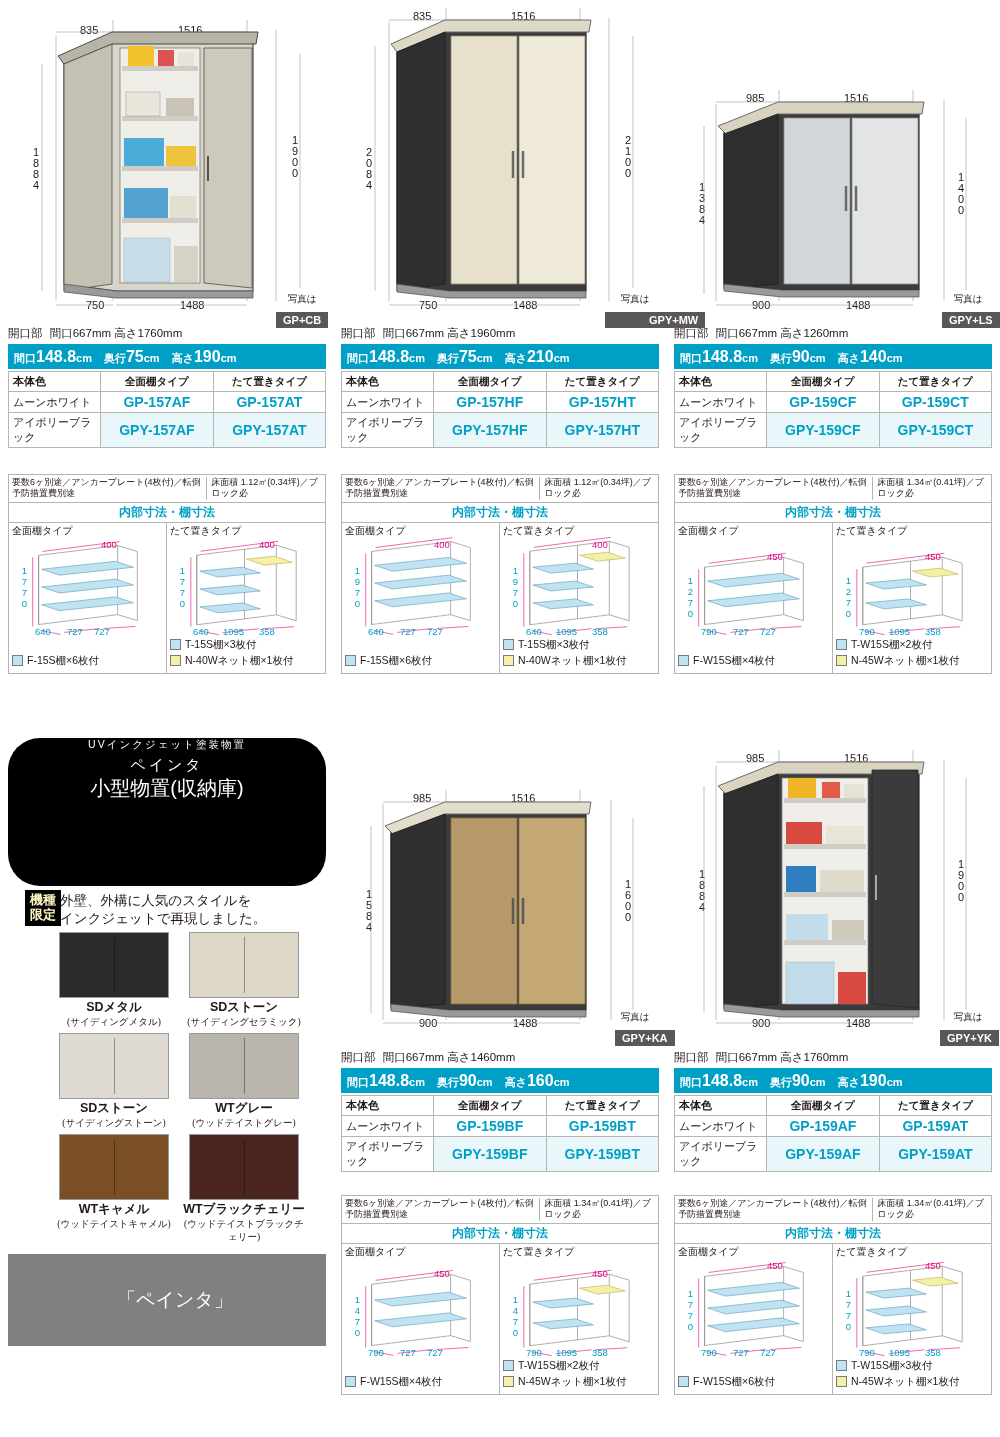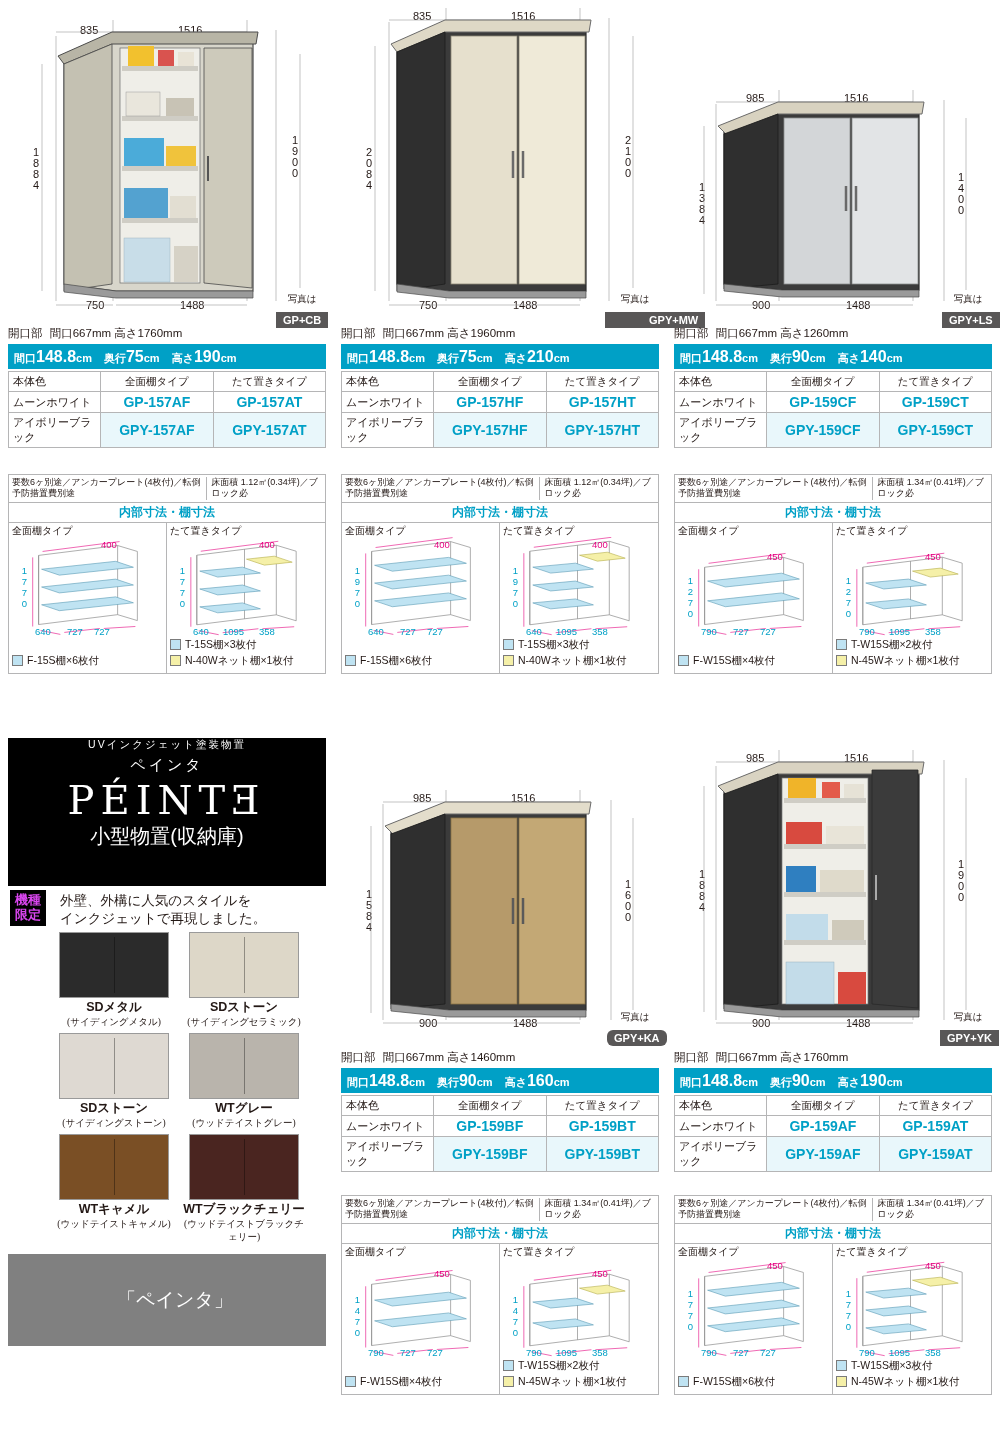--- a/index.html
+++ b/index.html
@@ -41,21 +41,21 @@
     padding-left: 6px; gap: 0px; font-weight: bold;
   }
   .sizebar span.small { font-size: 11px; font-weight: bold; }
   .sizebar span.big { font-size: 16px; font-weight: bold; }
   .sizebar .grp { display: flex; align-items: baseline; margin-right: 12px; }
 
   table.models { width: 100%; border-collapse: collapse; margin-top: 2px; }
   table.models td, table.models th {
     border: 1px solid #b5b5b6; text-align: center; font-size: 11px; padding: 2px 0;
   }
-  table.models .hdr { font-size: 10.5px; font-weight: normal; }
+  table.models .hdr { font-size: 10.5px; font-weight: bold; }
   table.models .rowlbl { font-size: 11px; text-align: left; padding-left: 4px; width: 92px; }
   table.models .code { font-size: 14px; font-weight: bold; color: #00a0c6; }
   table.models .code.shaded { background: #e9f7fb; }
 
   
   .specblk { position: absolute; width: 318px; border: 1px solid #b5b5b6; }
   .specblk .note {
     font-size: 9px; line-height: 1.25; padding: 2px 3px 2px 3px;
     border-bottom: 1px solid #b5b5b6; display: flex; justify-content: space-between;
   }
@@ -74,29 +74,29 @@
   .sw.yellow { background: #f5f0a8; }
 
   
   .iso { position: absolute; left: 0; top: 14px; width: 100%; height: 100px; }
   .isolbl { position: absolute; font-size: 9.5px; color: #e4007f; }
   .isolbl.v { writing-mode: vertical-rl; text-orientation: upright; color: #00a0c6; }
 
   
   .peinta { position: absolute; left: 8px; top: 728px; width: 318px; }
   .peinta .hero {
-    background: #000; color: #fff; height: 148px; position: relative; text-align: center;
+    background: #000; color: #fff; height: 148px; position: relative; text-align: center; border-radius: 32px;
   }
   .peinta .hero .uv { font-size: 10.5px; letter-spacing: 2px; margin-top: 10px; }
   .peinta .hero .kana { font-size: 15px; letter-spacing: 3px; margin-top: 4px; }
   .peinta .hero .logo { font-size: 40px; letter-spacing: 6px; margin-top: 2px; font-family: "DejaVu Serif", serif; }
   .peinta .hero .sub { font-size: 20px; }
   .peinta .lead { font-size: 13.5px; line-height: 1.35; padding: 6px 0 4px 52px; position: relative; }
   .kisyu {
-    position: absolute; left: 2px; top: 4px; width: 36px; background: #000; color: #d946ef;
+    position: absolute; left: 17px; top: 4px; width: 36px; background: #000; color: #fef9c3;
     font-size: 13px; text-align: center; padding: 3px 0; line-height: 1.15; font-weight: bold;
   }
   .swatches { display: flex; flex-wrap: wrap; padding-left: 44px; }
   .swatch { width: 124px; margin: 0 6px 4px 0; text-align: center; }
   .swatch .img { width: 110px; height: 66px; margin: 0 auto; border: 1px solid #9a9a9a; position: relative; }
   .swatch .img:after {
     content: ""; position: absolute; left: 50%; top: 4px; bottom: 4px; width: 1px; background: rgba(0,0,0,.35);
   }
   .swatch .nm { font-size: 12.5px; font-weight: bold; margin-top: 1px; }
   .swatch .nm2 { font-size: 9.5px; font-family: Liberation Serif, serif; }
@@ -604,21 +604,20 @@
           <span>N-45Wネット棚×1枚付</span>
         </div>
       </div>
     </div>
   </div>
 
   <div class="peinta">
     <div class="hero">
       <div class="uv">UVインクジェット塗装物置</div>
       <div class="kana">ペインタ</div>
-      <div class="logo">PÉINTƎ</div>
       <div class="sub">小型物置(収納庫)</div>
     </div>
     <div class="lead">
       <div class="kisyu">機種限定</div>
       <span style="white-space:pre-line">外壁、外構に人気のスタイルを
 インクジェットで再現しました。</span>
     </div>
     <div class="swatches">
       <div class="swatch">
         <div class="img" style="background:#2b2b2b"></div>
@@ -678,21 +677,21 @@
         <polygon points="44,56 104,32 250,32 248,44 104,44 52,64" fill="#e3ddcb" stroke="#6a6a6a" stroke-width="1"></polygon>
         <polygon points="50,64 104,44 104,234 50,239" fill="#2f2f2f" stroke="#1d1d1d" stroke-width="0.8"></polygon>
         <rect x="110" y="48" width="66" height="186" fill="#b69a6a" stroke="#8a7447" stroke-width="0.8"></rect>
         <rect x="178" y="48" width="66" height="186" fill="#c3a875" stroke="#8a7447" stroke-width="0.8"></rect>
         <line x1="172" y1="128" x2="172" y2="154" stroke="#5a5a5a" stroke-width="2.5"></line>
         <line x1="182" y1="128" x2="182" y2="154" stroke="#5a5a5a" stroke-width="2.5"></line>
         <polygon points="50,234 108,240 245,240 245,247 108,247 50,241" fill="#9a9a9a" stroke="#4a4a4a" stroke-width="0.7"></polygon>
       </svg>
 
       <div class="photo-note" style="left:268px; top:242px; width:52px;">写真は</div>
-      <div class="code-badge" style="left:266px; top:260px;border-radius:6px;">GPY+KA</div>
+      <div class="code-badge" style="left:274px; top:260px;">GPY+KA</div>
     </div>
 
     <div class="opening" style="margin-top:20px;">
       <span class="lbl">開口部</span>
       <span>間口667mm 高さ1460mm</span>
     </div>
 
     <div class="sizebar">
       <div class="grp">
           <span class="small">間口</span>

